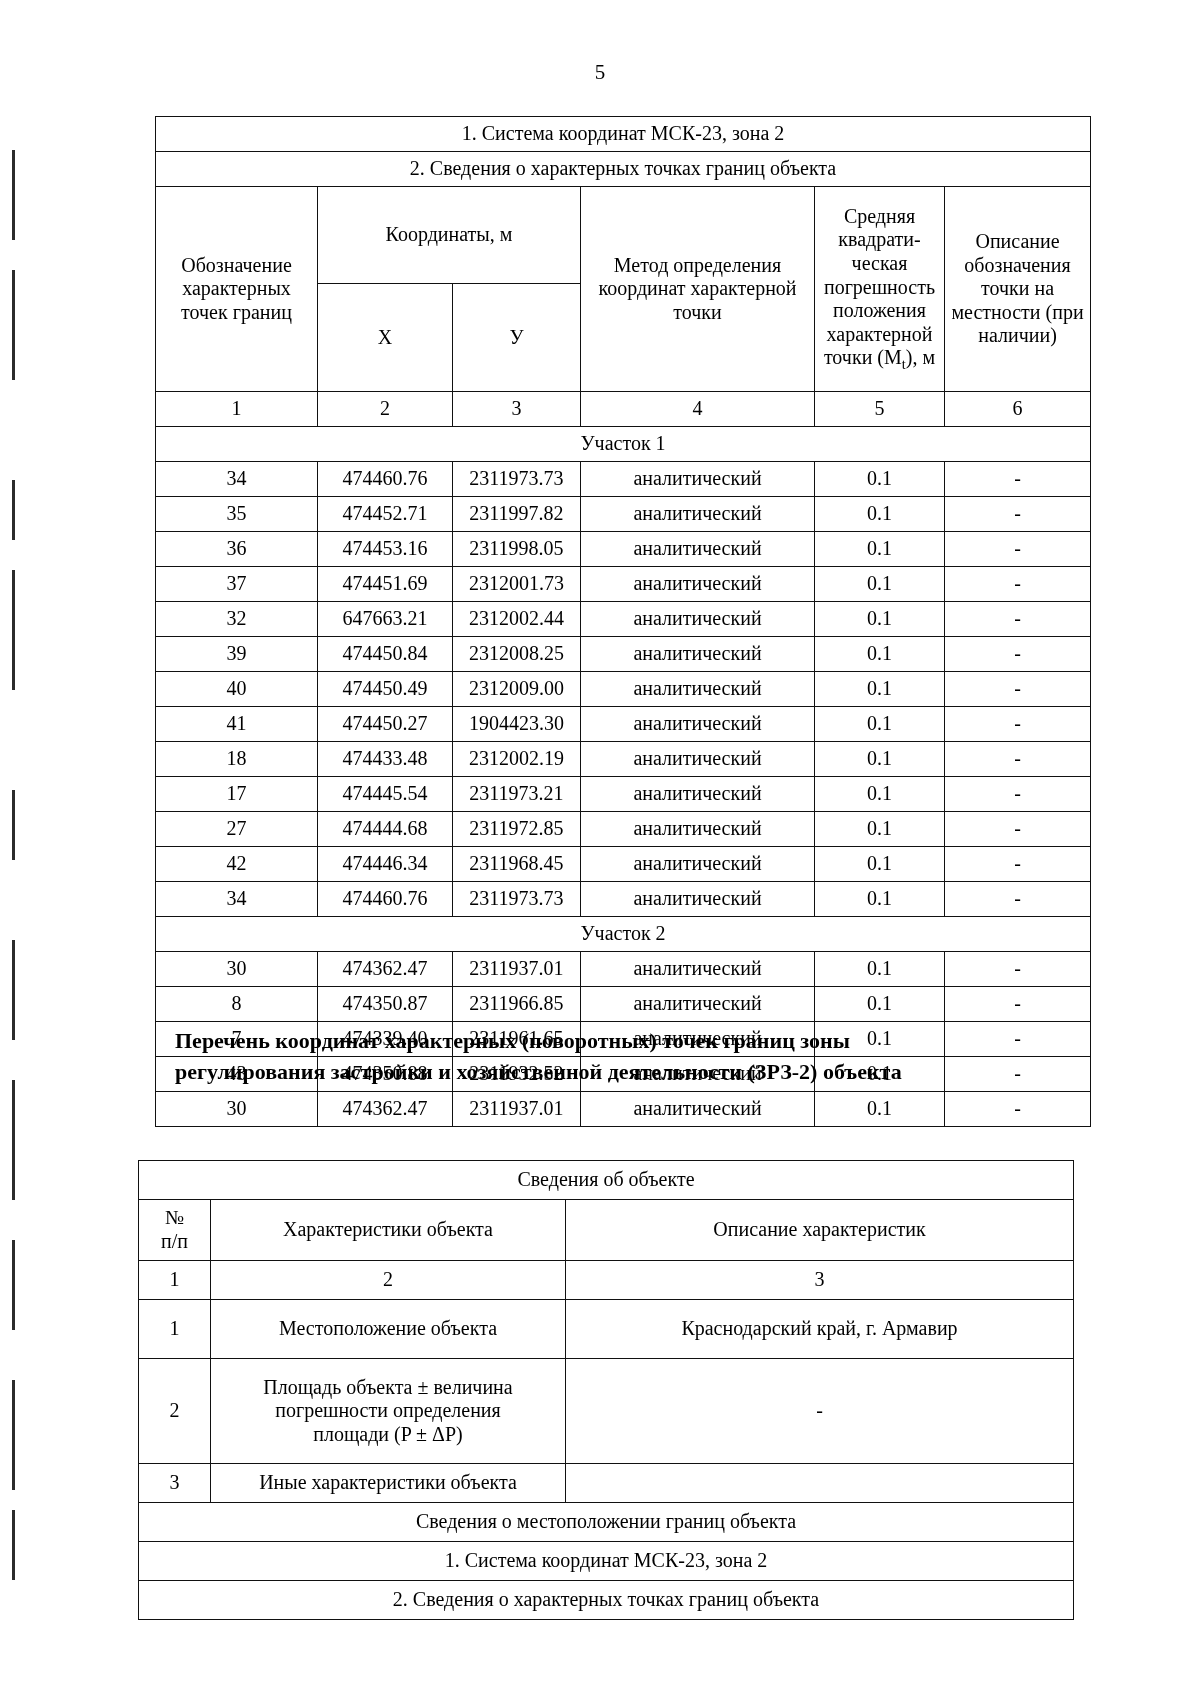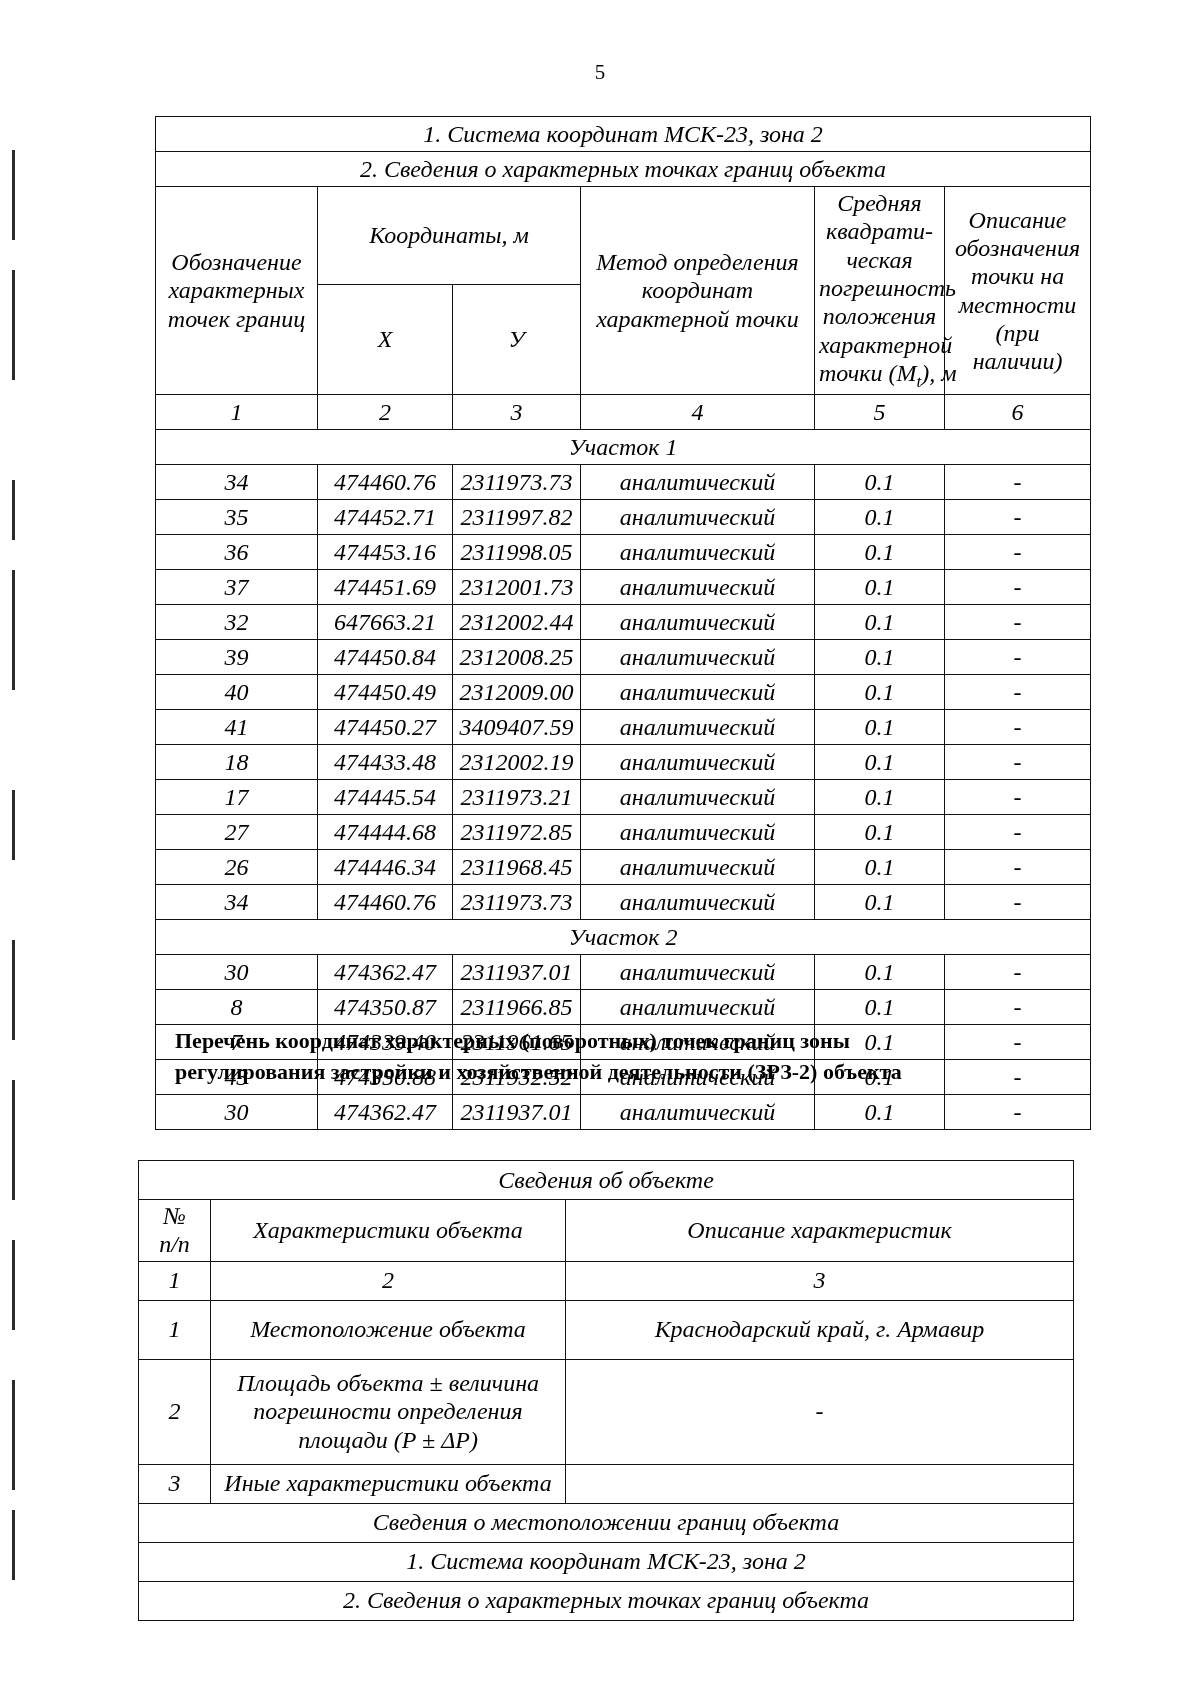--- a/index.html
+++ b/index.html
@@ -43,23 +43,22 @@
     width: 3px;
     background: #2b2b2b;
     display: block;
   }
 
   
   table.doc-table {
     position: absolute;
     border-collapse: collapse;
     table-layout: fixed;
-    font-size: 24px;
+    font-size: 20px;
     line-height: 1.18;
-    font-style: italic;
   }
   table.doc-table td {
     border: 1.5px solid #111111;
     padding: 2px 4px;
     vertical-align: middle;
     text-align: center;
   }
   td.tall { height: 200px; vertical-align: middle; }
   td.band { height: 30px; }
   td.row-cell { height: 30px; }
@@ -215,21 +214,21 @@
           <td class="row-cell">40</td>
           <td class="row-cell">474450.49</td>
           <td class="row-cell">2312009.00</td>
           <td class="row-cell">аналитический</td>
           <td class="row-cell">0.1</td>
           <td class="row-cell">-</td>
         </tr>
         <tr>
           <td class="row-cell">41</td>
           <td class="row-cell">474450.27</td>
-          <td class="row-cell">3409407.59</td>
+          <td class="row-cell">1904423.30</td>
           <td class="row-cell">аналитический</td>
           <td class="row-cell">0.1</td>
           <td class="row-cell">-</td>
         </tr>
         <tr>
           <td class="row-cell">18</td>
           <td class="row-cell">474433.48</td>
           <td class="row-cell">2312002.19</td>
           <td class="row-cell">аналитический</td>
           <td class="row-cell">0.1</td>
@@ -245,21 +244,21 @@
         </tr>
         <tr>
           <td class="row-cell">27</td>
           <td class="row-cell">474444.68</td>
           <td class="row-cell">2311972.85</td>
           <td class="row-cell">аналитический</td>
           <td class="row-cell">0.1</td>
           <td class="row-cell">-</td>
         </tr>
         <tr>
-          <td class="row-cell">26</td>
+          <td class="row-cell">42</td>
           <td class="row-cell">474446.34</td>
           <td class="row-cell">2311968.45</td>
           <td class="row-cell">аналитический</td>
           <td class="row-cell">0.1</td>
           <td class="row-cell">-</td>
         </tr>
         <tr>
           <td class="row-cell">34</td>
           <td class="row-cell">474460.76</td>
           <td class="row-cell">2311973.73</td>

